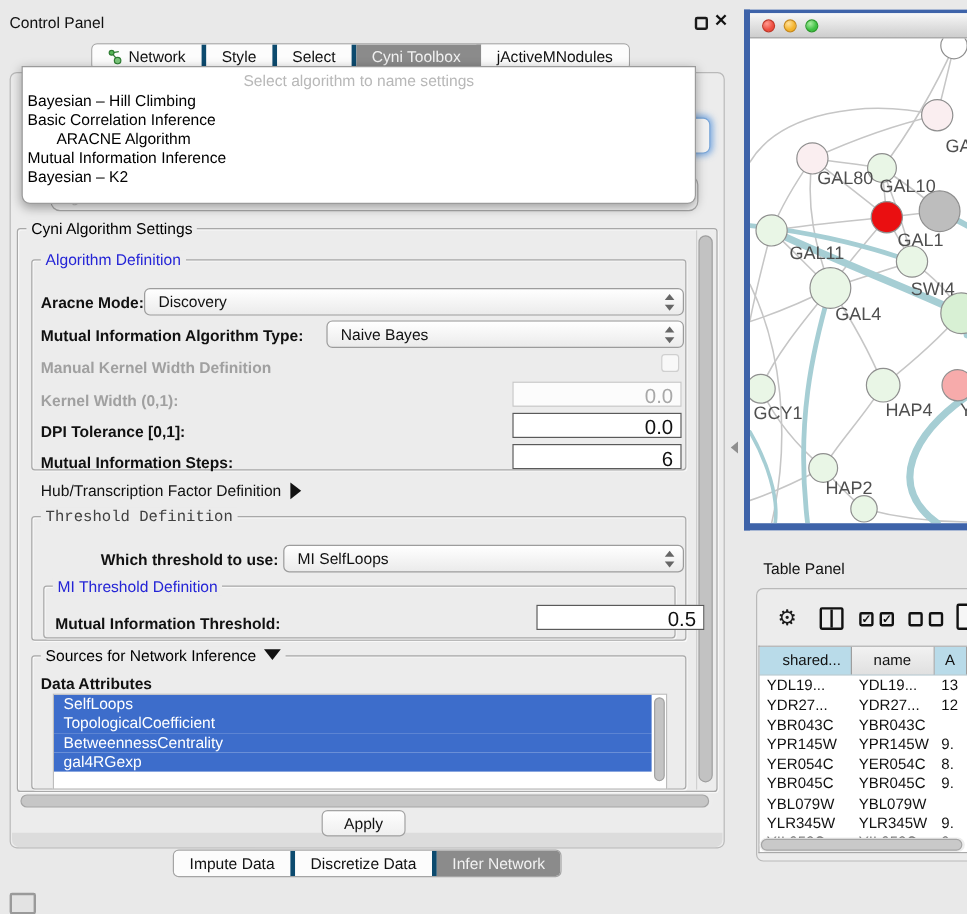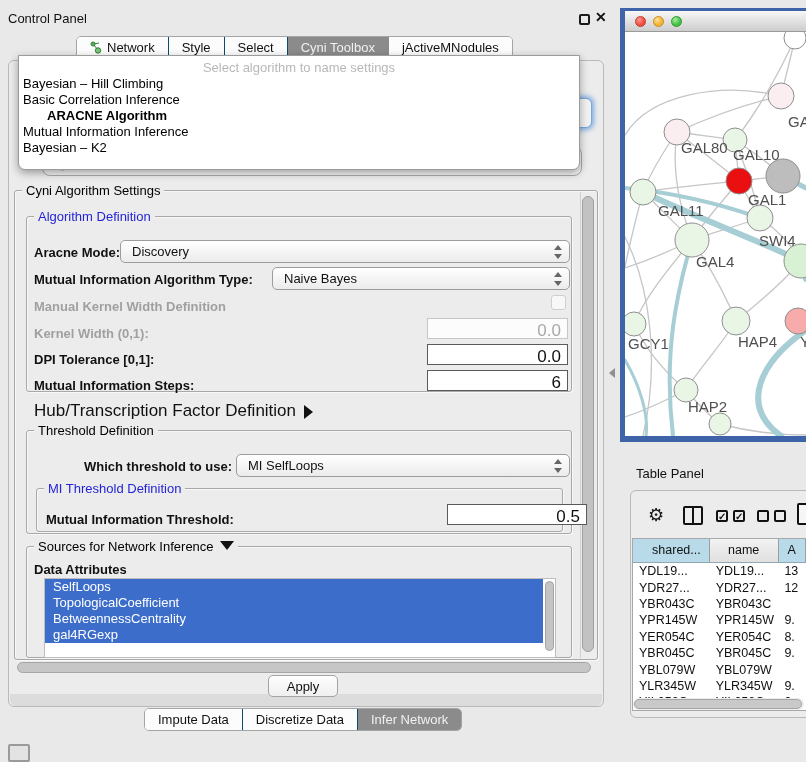--- a/index.html
+++ b/index.html
@@ -1,53 +1,53 @@
 <!DOCTYPE html>
 <html><head>
 <meta charset="utf-8">
 <style>
   * { margin:0; padding:0; box-sizing:border-box; font-family:"Liberation Sans",sans-serif; }
   html,body { width:806px; height:762px; }
   #screen { position:relative; width:806px; height:762px; background:#e9e9e9; overflow:hidden; }
 
   .abs { position:absolute; }
-  .t13 { font-size:17px; color:#111; }
+  .t13 { font-size:13px; color:#111; }
   .bold { font-weight:bold; }
 
   
   #cp-title { left:8px; top:11px; font-size:13px; color:#111; }
   #float-btn { left:579px; top:14px; width:11px; height:11px; border:2px solid #1a1a1a; border-radius:2px; }
   #close-btn { left:595px; top:9px; font-size:14px; font-weight:900; color:#111; }
 
   .tabstrip { display:flex; height:23px; border:1px solid #a5a5a5; border-radius:5px; overflow:hidden; background:#fcfcfc; }
-  .tab { display:flex; align-items:center; gap:5px; padding:0 13px; font-size:13px; color:#111; background:#fcfcfc; border-right:1px solid #0c4a6e; white-space:nowrap; }
+  .tab { display:flex; align-items:center; gap:5px; padding:0 13px; font-size:13px; color:#111; background:#fcfcfc; border-right:4px solid #0c4a6e; white-space:nowrap; }
   .tab:last-child { border-right:none; }
   .tab.selected { background:#8b8b8b; color:#f1f1f1; border-right-color:#8b8b8b; }
   #top-tabs { left:76px; top:36px; }
   #bottom-tabs { left:144px; top:708px; }
 
   #content-panel { left:8px; top:60px; width:596px; height:647px; background:#ececec; border:1px solid #b9b9b9; border-radius:6px; }
   #content-footer { left:10px; top:694px; width:592px; height:12px; background:#dcdcdc; border-radius:0 0 6px 6px; }
 
   
   #bg-combo { left:42px; top:146px; width:540px; height:30px; background:#f6f6f6; border:1px solid #ababab; border-radius:8px; z-index:1; }
   #bg-combo span { position:absolute; left:16px; top:9px; font-size:13px; color:#c9c9c9; }
   #bg-focus { left:556px; top:98px; width:36px; height:30px; background:#f2f2f2; border:1px solid #7aa6d8; border-radius:6px; box-shadow:0 0 5px 2px rgba(90,150,220,.75); z-index:1; }
 
   
   #algo-popup { left:18px; top:55px; width:562px; height:115px; background:#ffffff; border:1px solid #9b9b9b; border-radius:0 0 7px 7px; box-shadow:0 3px 9px rgba(0,0,0,.35); z-index:3; }
   #algo-placeholder { text-align:center; color:#b8b8b8; font-size:13px; padding-top:4px; height:20px; }
   .dd-item { font-size:13px; color:#000; line-height:16px; padding-left:4px; white-space:nowrap; }
-  .dd-item.bold { font-weight:bold;padding-left:28px; }
+  .dd-item.bold { font-weight:normal;padding-left:28px; }
 
   
   .groupbox { position:absolute; border:1px solid #a8a8a8; border-radius:3px; box-shadow:inset 1px 1px 0 rgba(255,255,255,.65), 1px 1px 0 rgba(255,255,255,.65); }
   .grouplabel { position:absolute; top:-8px; left:7px; background:#ececec; padding:0 4px; font-size:13px; white-space:nowrap; }
   .lbl-blue { color:#2424d6; }
-  .lbl-green { color:#000000; }
+  .lbl-green { color:#404040;font-family:Liberation Mono, monospace; }
 
   .combo { position:absolute; height:23px; border:1px solid #9c9c9c; border-radius:5px; background:linear-gradient(#ffffff,#ebebeb); font-size:13px; color:#111; display:flex; align-items:center; padding-left:11px; }
   .spin { position:absolute; right:8px; top:4px; width:8px; height:14px; }
   .spin::before { content:""; position:absolute; left:1px; top:0; border-left:4px solid transparent; border-right:4px solid transparent; border-bottom:5px solid #666; }
   .spin::after  { content:""; position:absolute; left:1px; bottom:0; border-left:4px solid transparent; border-right:4px solid transparent; border-top:5px solid #666; }
 
   .field { position:absolute; height:21px; background:#fff; border:1px solid #5a5a5a; font-size:17px; color:#111; text-align:right; padding:2px 6px 0 0; }
   .field.disabled { border-color:#c6c6c6; color:#a8a8a8; background:#fcfcfc; }
   .rowlabel { position:absolute; font-size:13px; font-weight:bold; color:#111; white-space:nowrap; }
   .rowlabel.disabled { color:#a0a0a0; }

